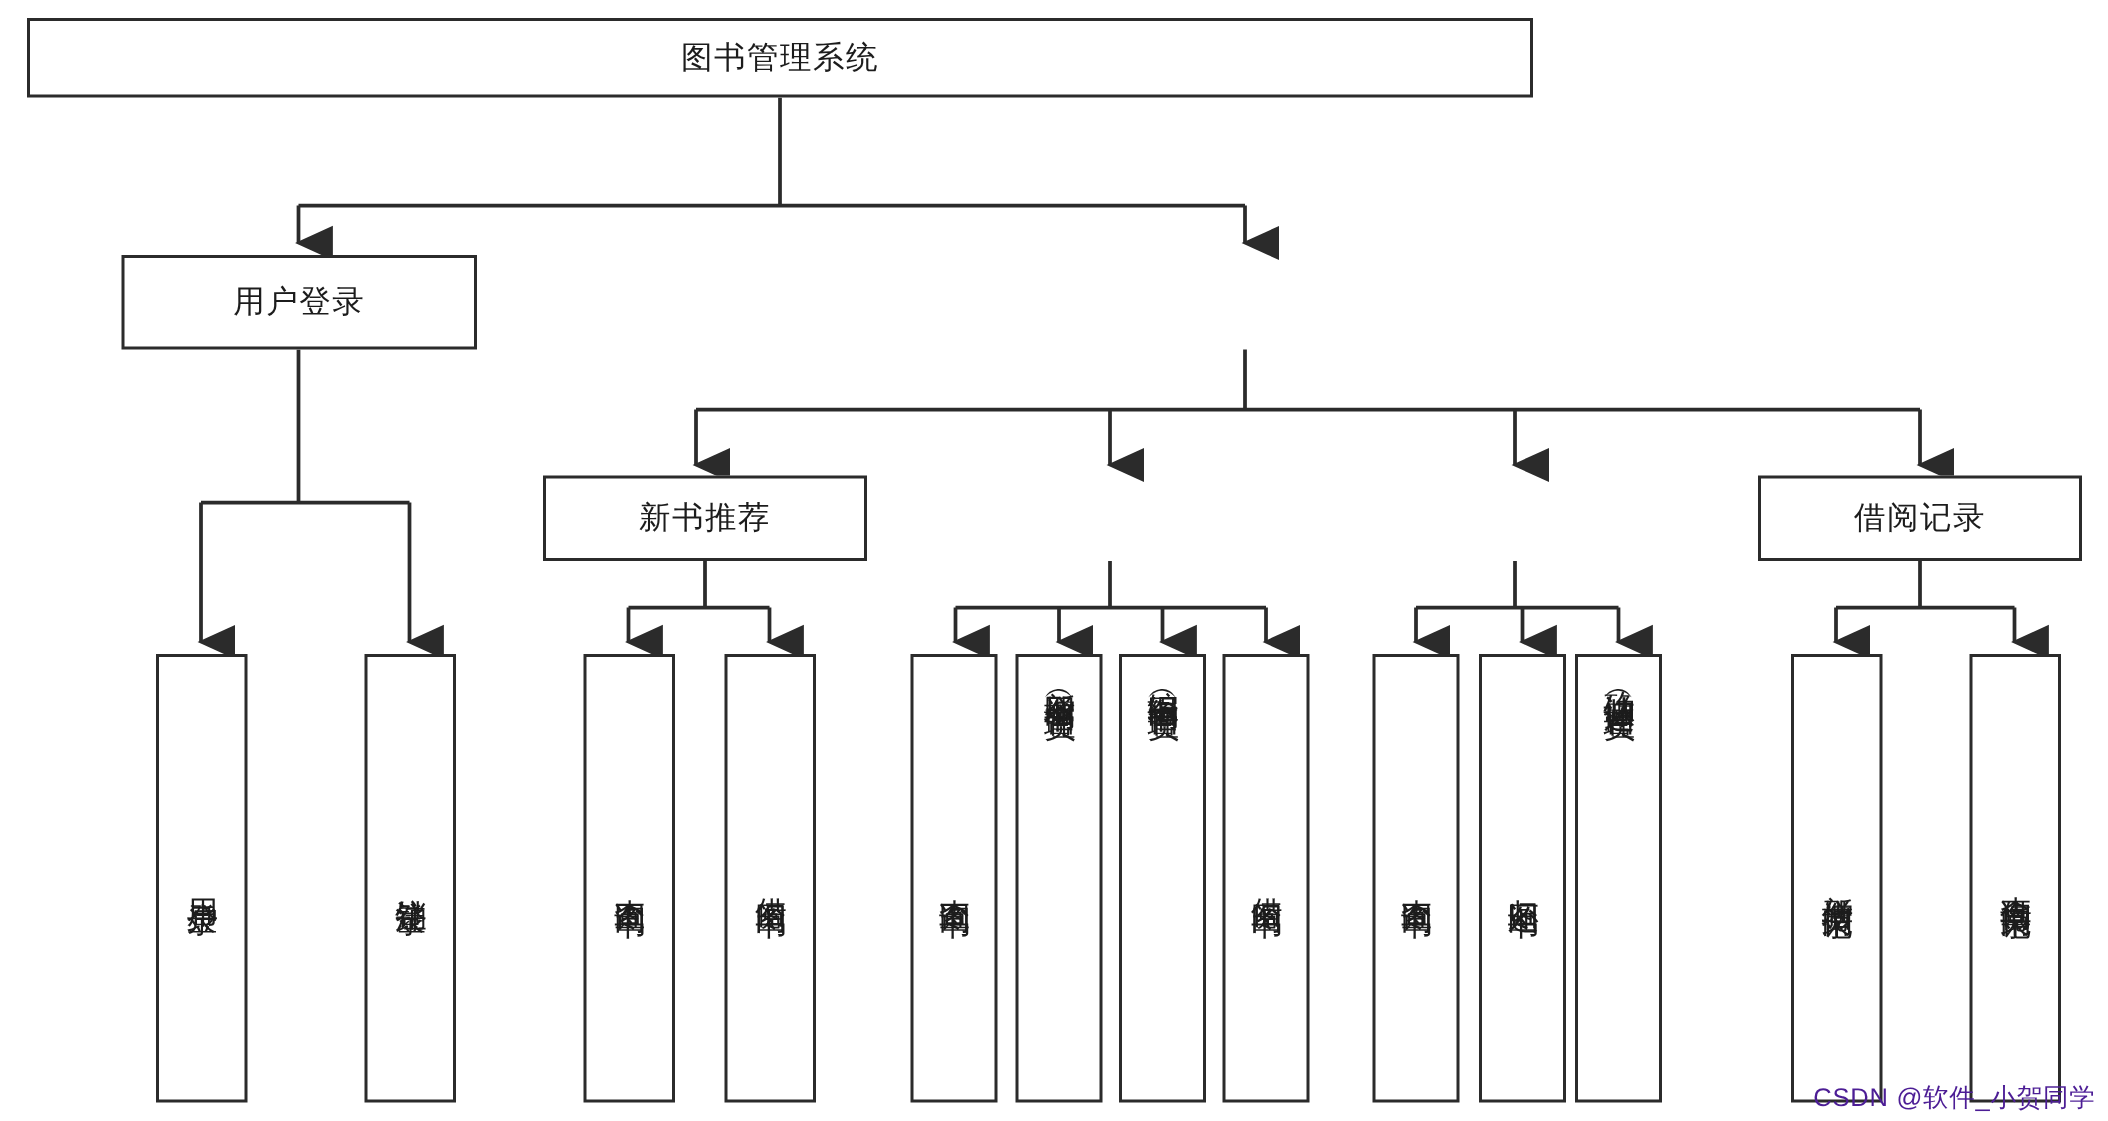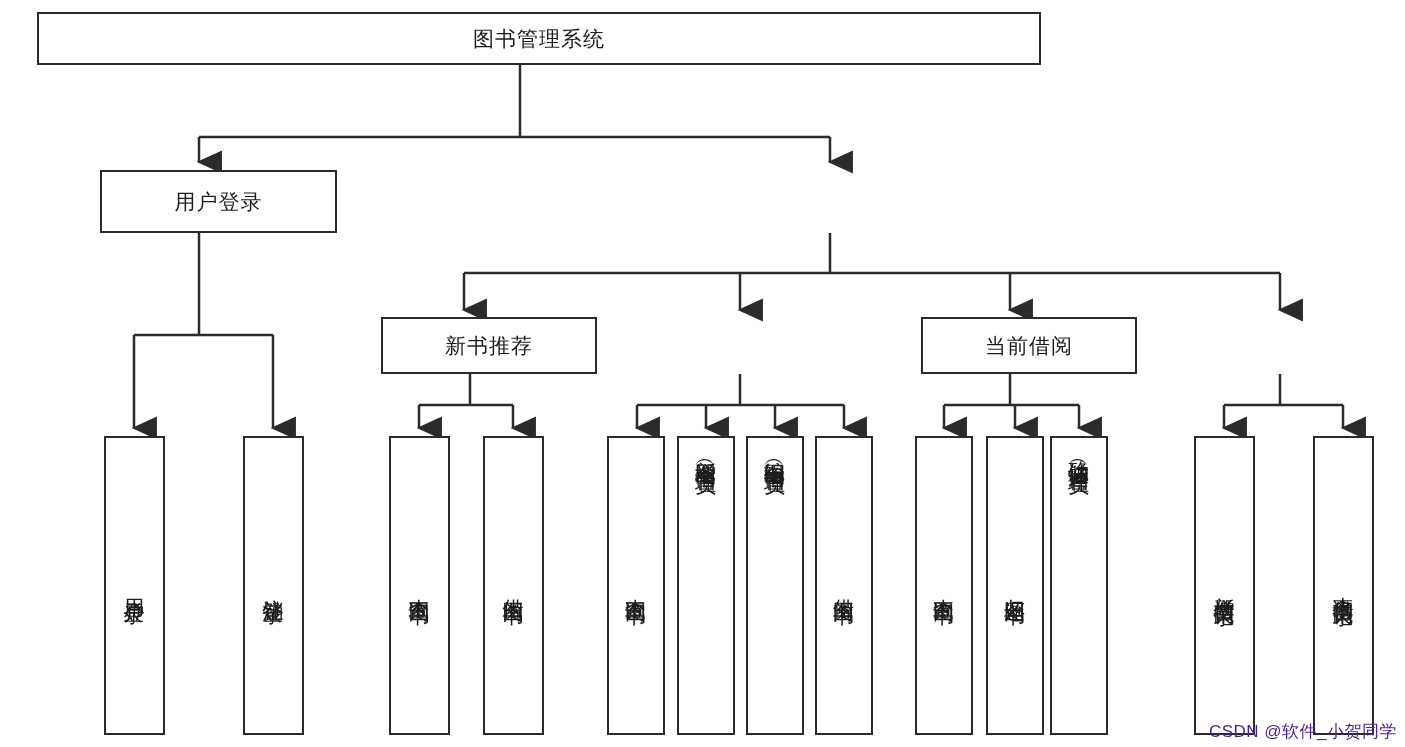--- a/index.html
+++ b/index.html
@@ -27,21 +27,20 @@
     background:#ffffff;
     display:flex;
     align-items:center;
     justify-content:center;
     color:#1c1c1c;
   }
   .node-h{
     font-size:21px;
     letter-spacing:1px;
     line-height:1.1;
-    margin-left:19px;
   }
   .node-v{
     font-size:21px;
     letter-spacing:2px;
   }
   .node-v .vlabel{
     writing-mode:vertical-rl;
     text-orientation:upright;
     white-space:nowrap;
     line-height:1;
@@ -127,24 +126,24 @@
   <div class="node node-h" style="left:81px;top:170px;width:237px;height:63px;">
     <span>用户登录</span>
   </div>
 
 
   <div class="node node-h" style="left:362px;top:317px;width:216px;height:57px;">
     <span>新书推荐</span>
   </div>
 
 
-  <div class="node node-h" style="left:902px;top:317px;width:216px;height:57px;">
-    <span>当前借阅</span>
+
+  <div class="node node-h" style="left:1172px;top:317px;width:216px;height:57px;">
+    <span>借阅记录</span>
   </div>
-
 
   <div class="node node-v center" style="left:104px;top:436px;width:61px;height:299px;">
     <span class="vlabel">用户登录</span>
   </div>
 
   <div class="node node-v center" style="left:243px;top:436px;width:61px;height:299px;">
     <span class="vlabel">注销登录</span>
   </div>
 
   <div class="node node-v center" style="left:389px;top:436px;width:61px;height:299px;">

